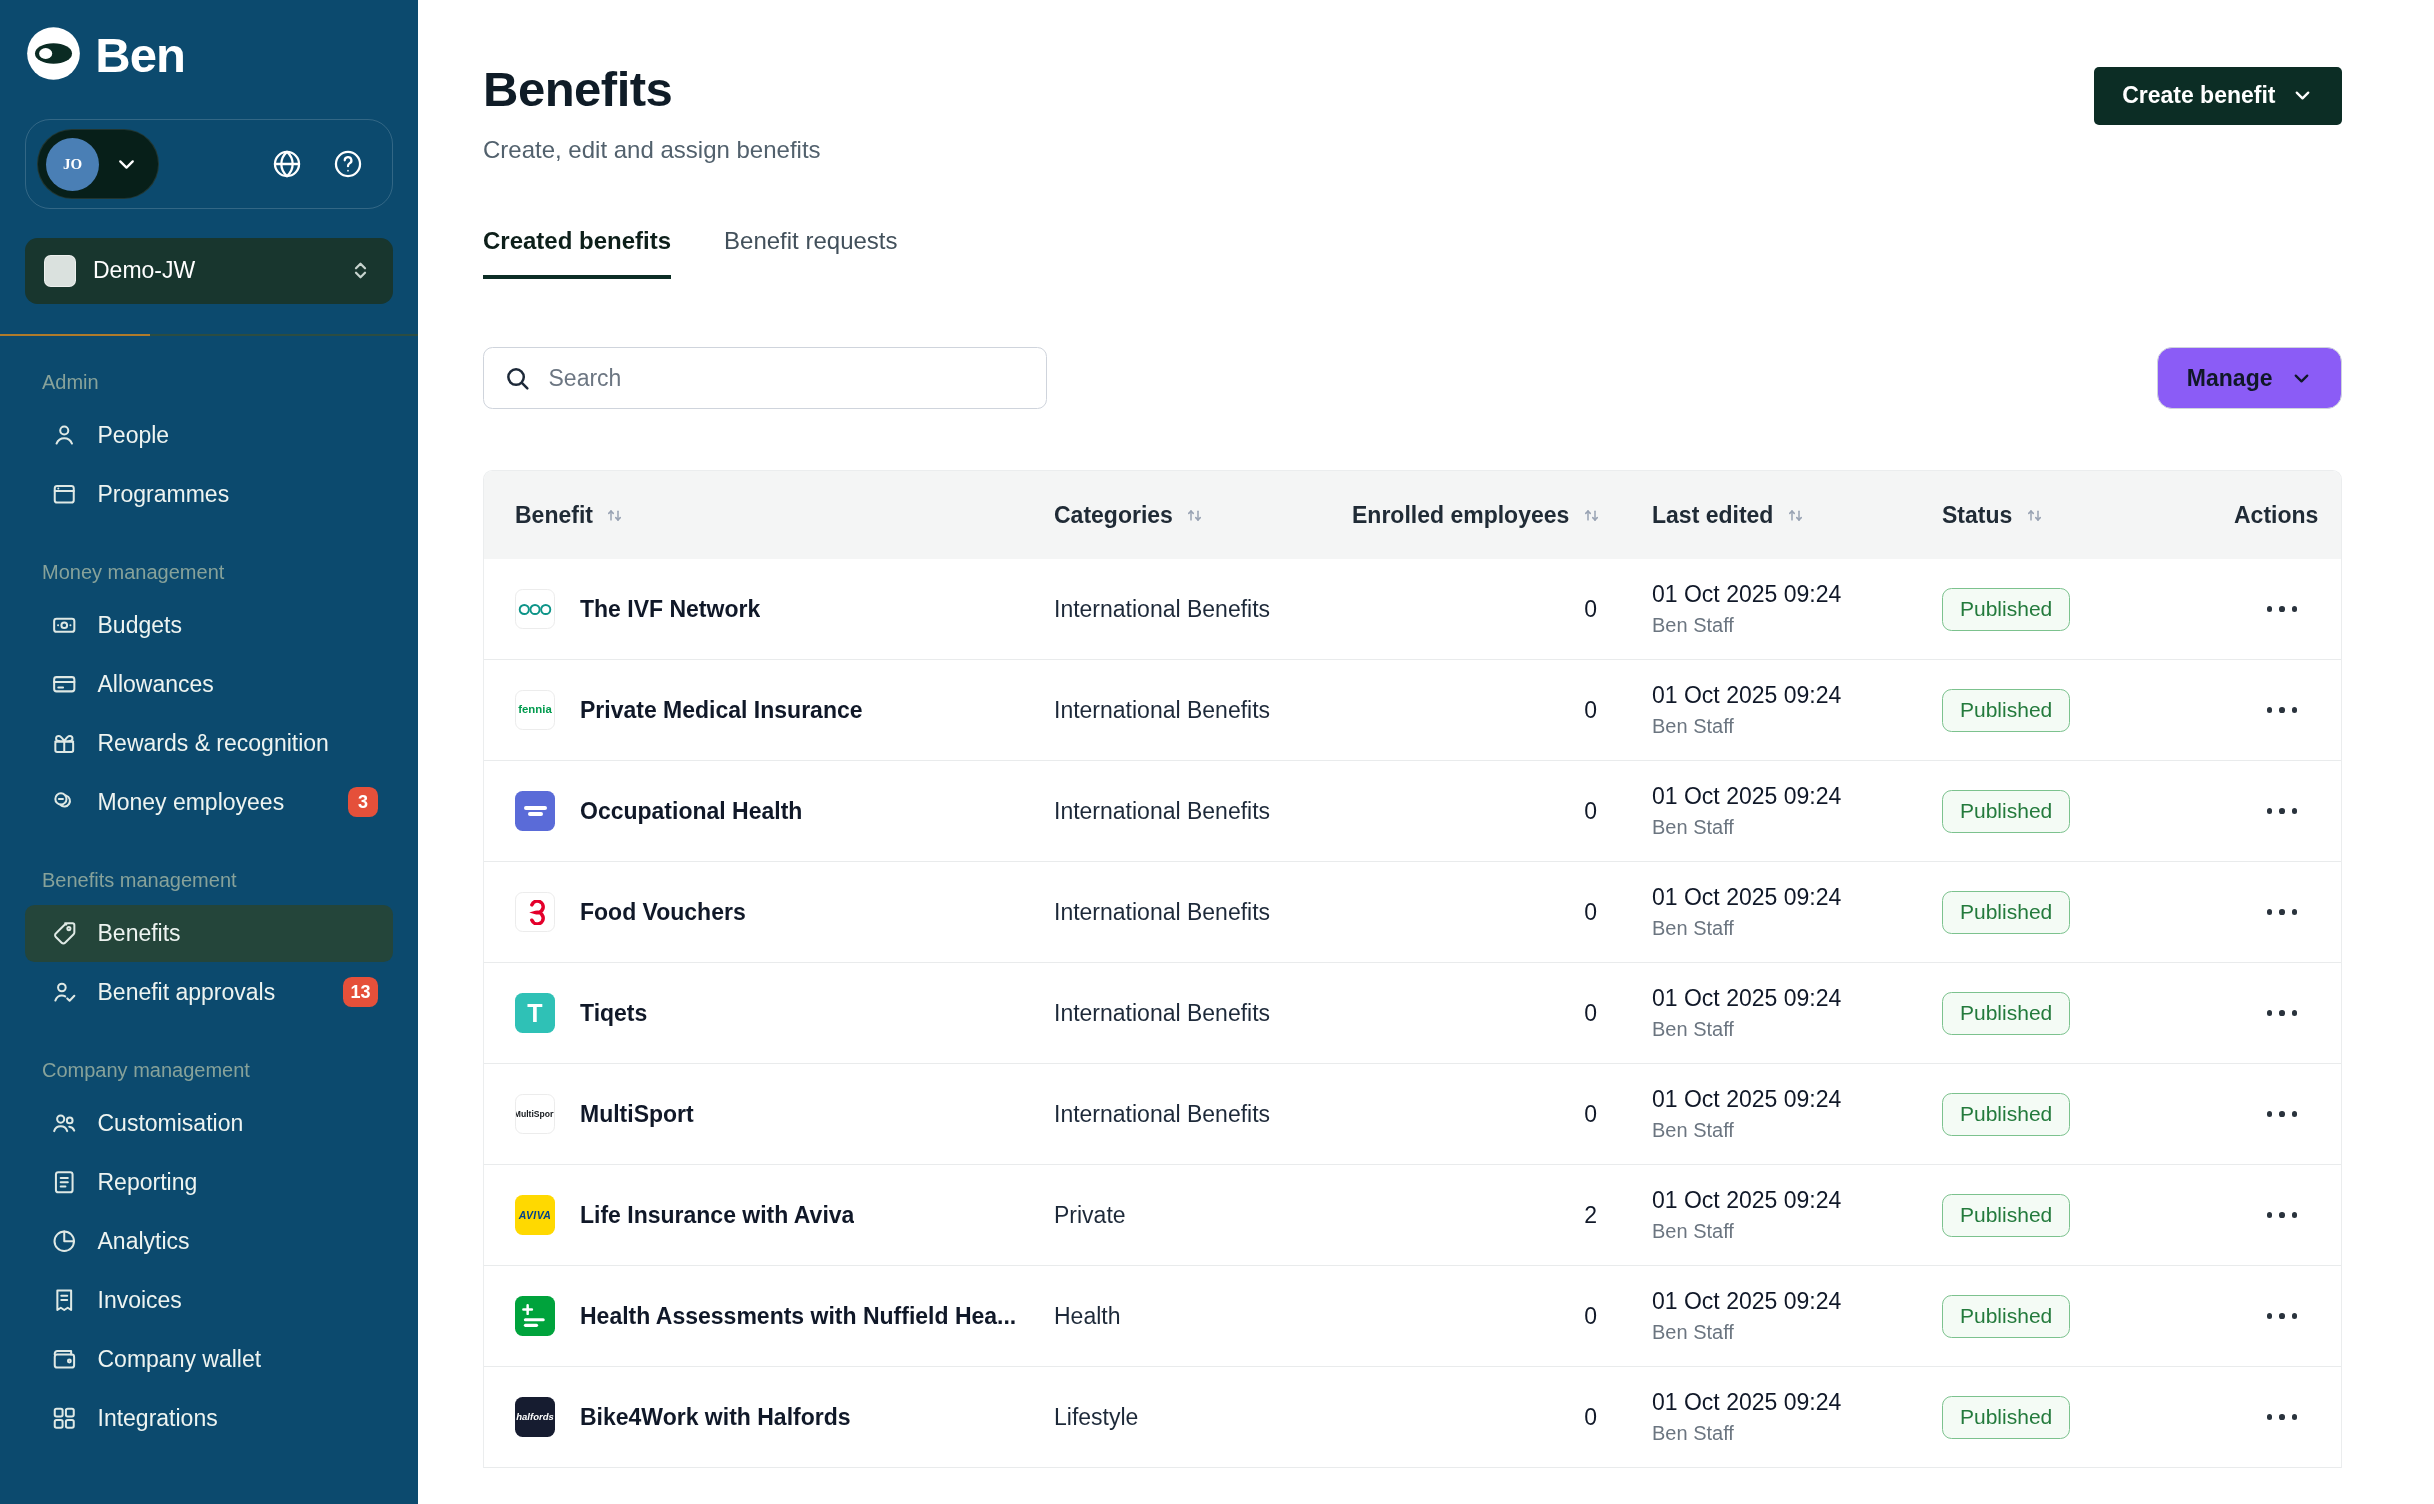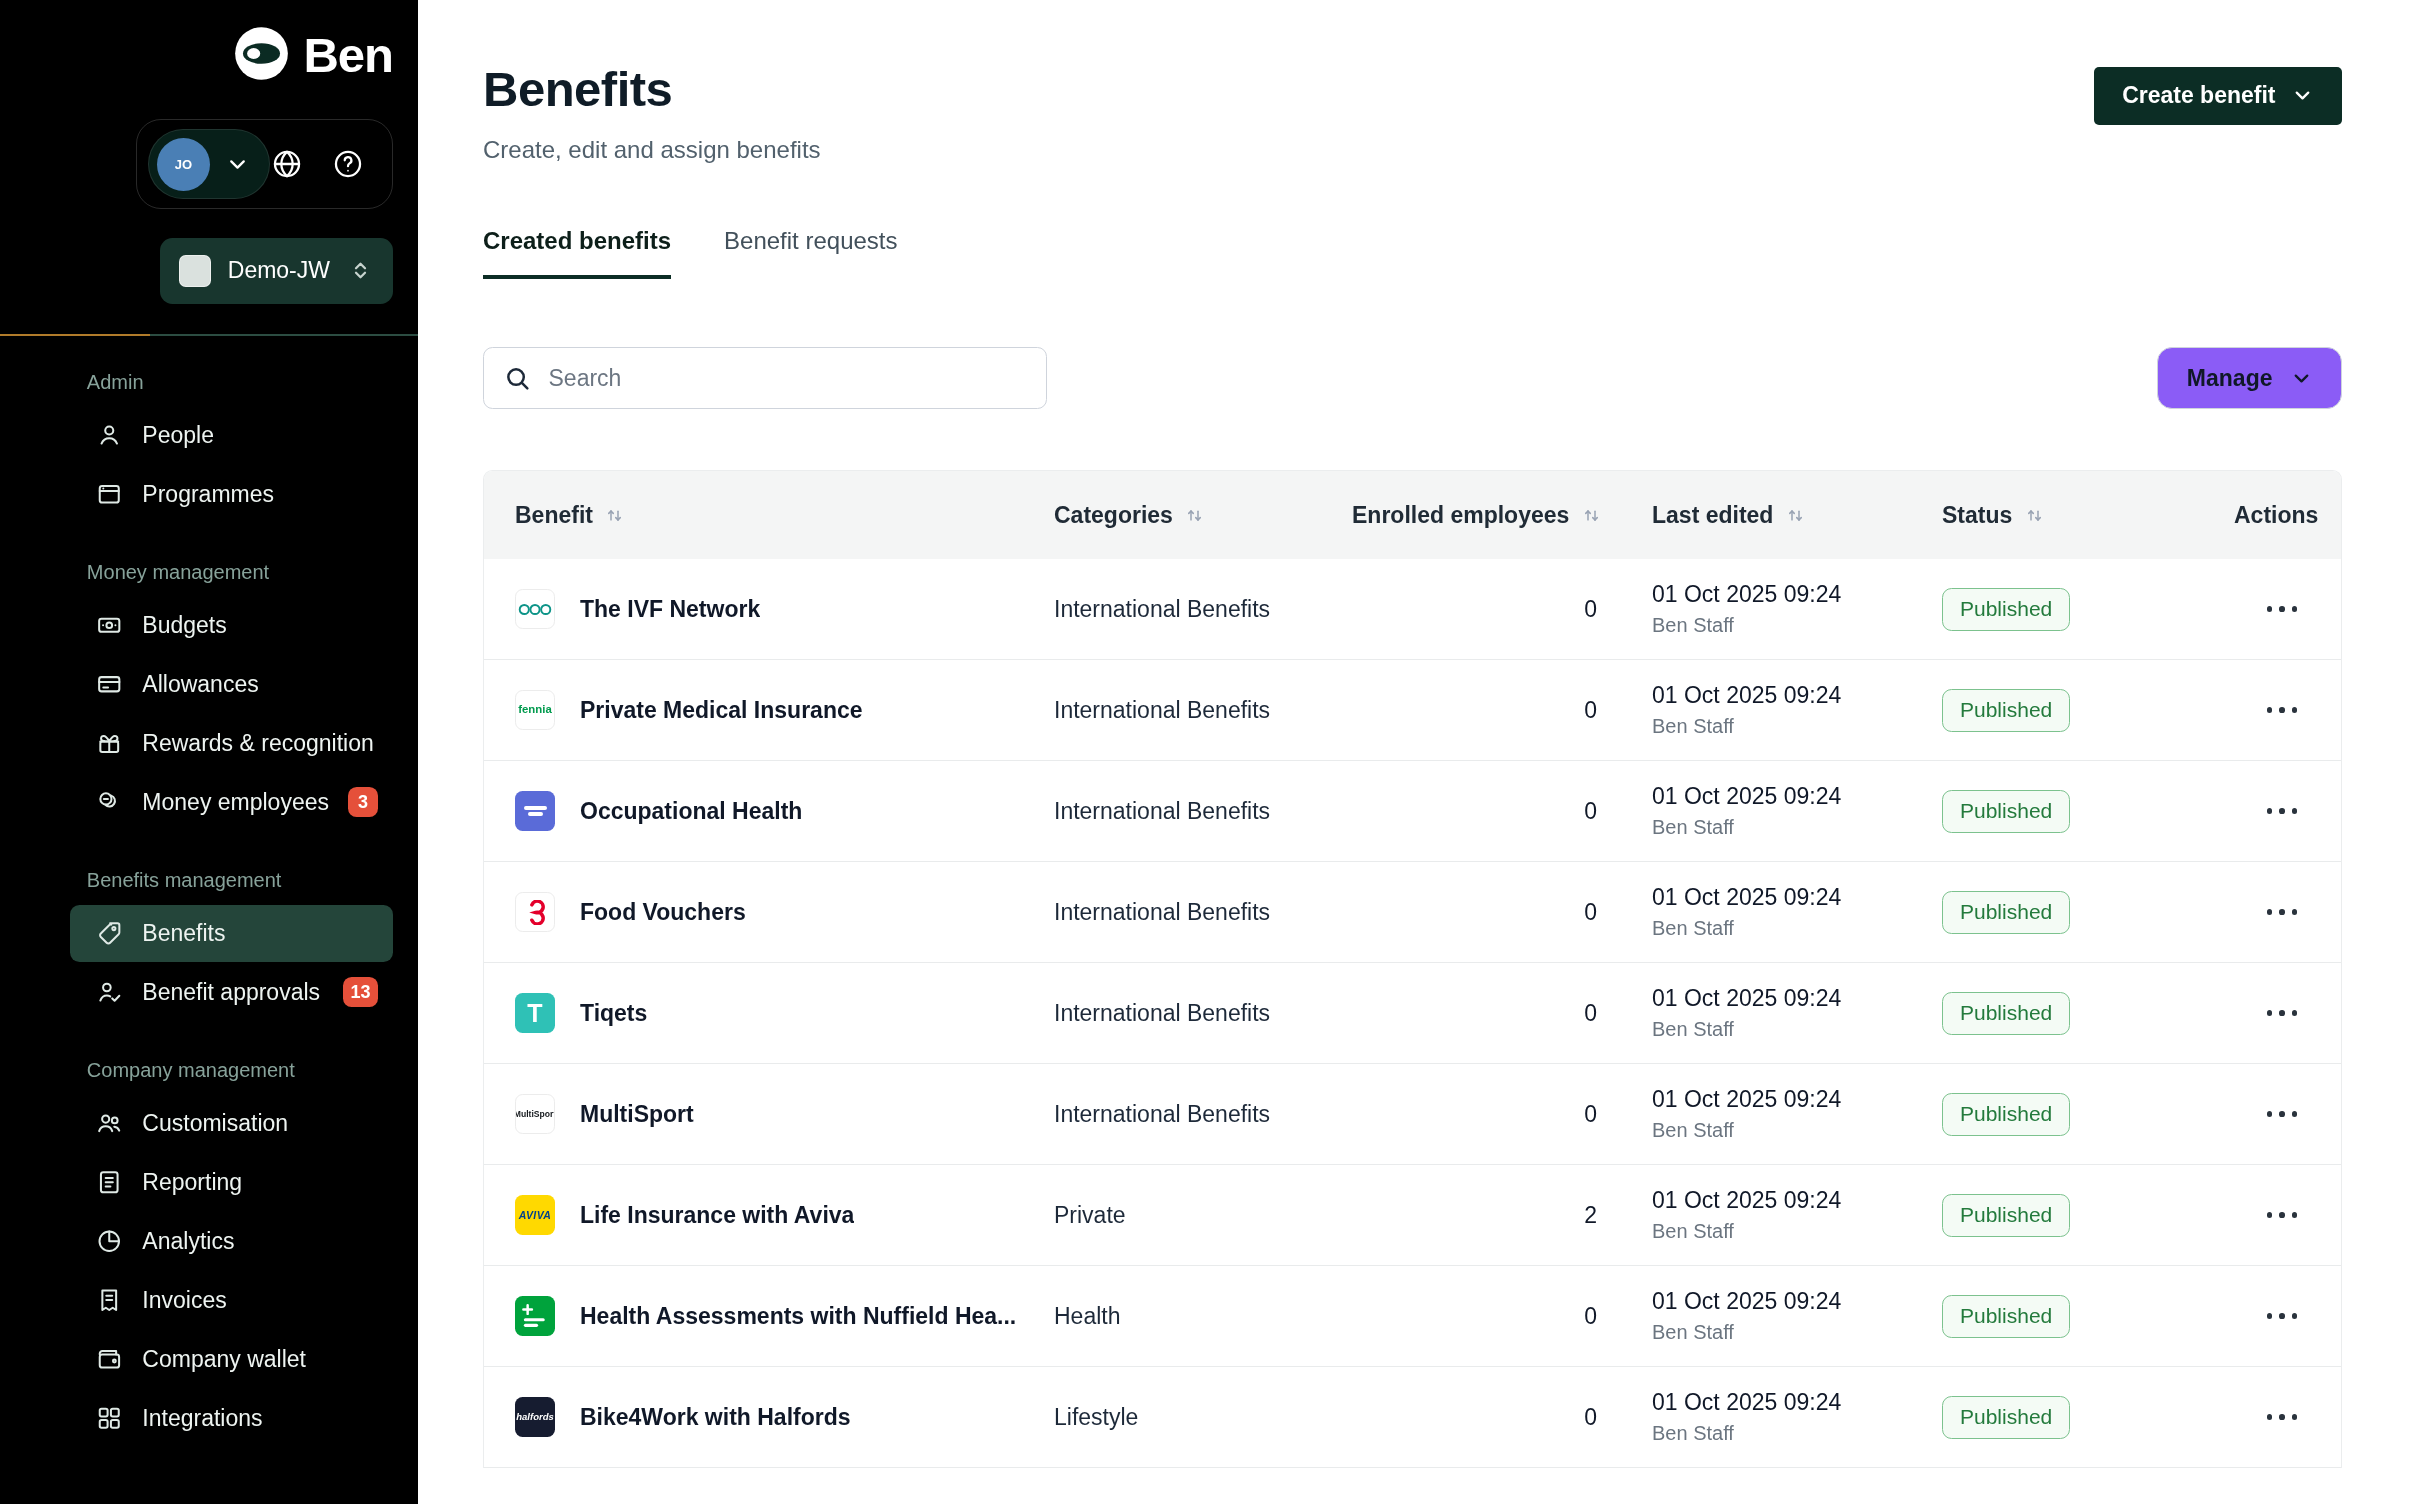--- a/index.html
+++ b/index.html
@@ -7,40 +7,40 @@
   body {
     width:2435px; height:1505px; overflow:hidden;
     font-family:"Liberation Sans", sans-serif;
     background:#ffffff; color:#101828;
   }
   .app { display:flex; width:100%; height:100%; }
 
   
   .sidebar {
     width:418px; min-width:418px; height:100%;
-    background:#000000; color:#fff;
-    display:flex; flex-direction:column; overflow:hidden;align-items:flex-end;
+    background:#0c4a6e; color:#fff;
+    display:flex; flex-direction:column; overflow:hidden;
   }
   .logo-row { display:flex; align-items:center; gap:13.3px; padding:25px 25px 0 25px; }
   .logo-text { font-size:49px; font-weight:800; letter-spacing:-1px; color:#fff; }
   .user-card {
     margin:34px 25px 0 25px; height:90px;
     border:1px solid rgba(255,255,255,.16); border-radius:25px;
     display:flex; align-items:center; justify-content:space-between;
     padding:0 27px 0 11.4px;
   }
   .user-pill {
     display:flex; align-items:center; gap:15px;
     background:#071f19; border:1px solid rgba(255,255,255,.10);
     border-radius:950px; padding:7.6px 19px 7.6px 7.6px; cursor:pointer;
   }
   .avatar {
     width:53px; height:53px; border-radius:50%;
-    background:#4a7fb5; color:#fff; font-size:13px; font-weight:700;
-    display:flex; align-items:center; justify-content:center;
+    background:#4a7fb5; color:#fff; font-size:15px; font-weight:700;
+    display:flex; align-items:center; justify-content:center;font-family:Liberation Serif, serif;
   }
   .user-icons { display:flex; align-items:center; gap:27px; color:#fff; }
   .user-icons .uicon { width:34px; height:34px; display:flex; cursor:pointer; }
   .user-icons svg, .chev svg { width:100%; height:100%; }
   .chev { width:25px; height:25px; color:#fff; display:flex; }
 
   .workspace {
     margin:28.5px 25px 0 25px; height:66px;
     background:#18362e; border-radius:12.4px;
     display:flex; align-items:center; gap:17px; padding:0 19px;

